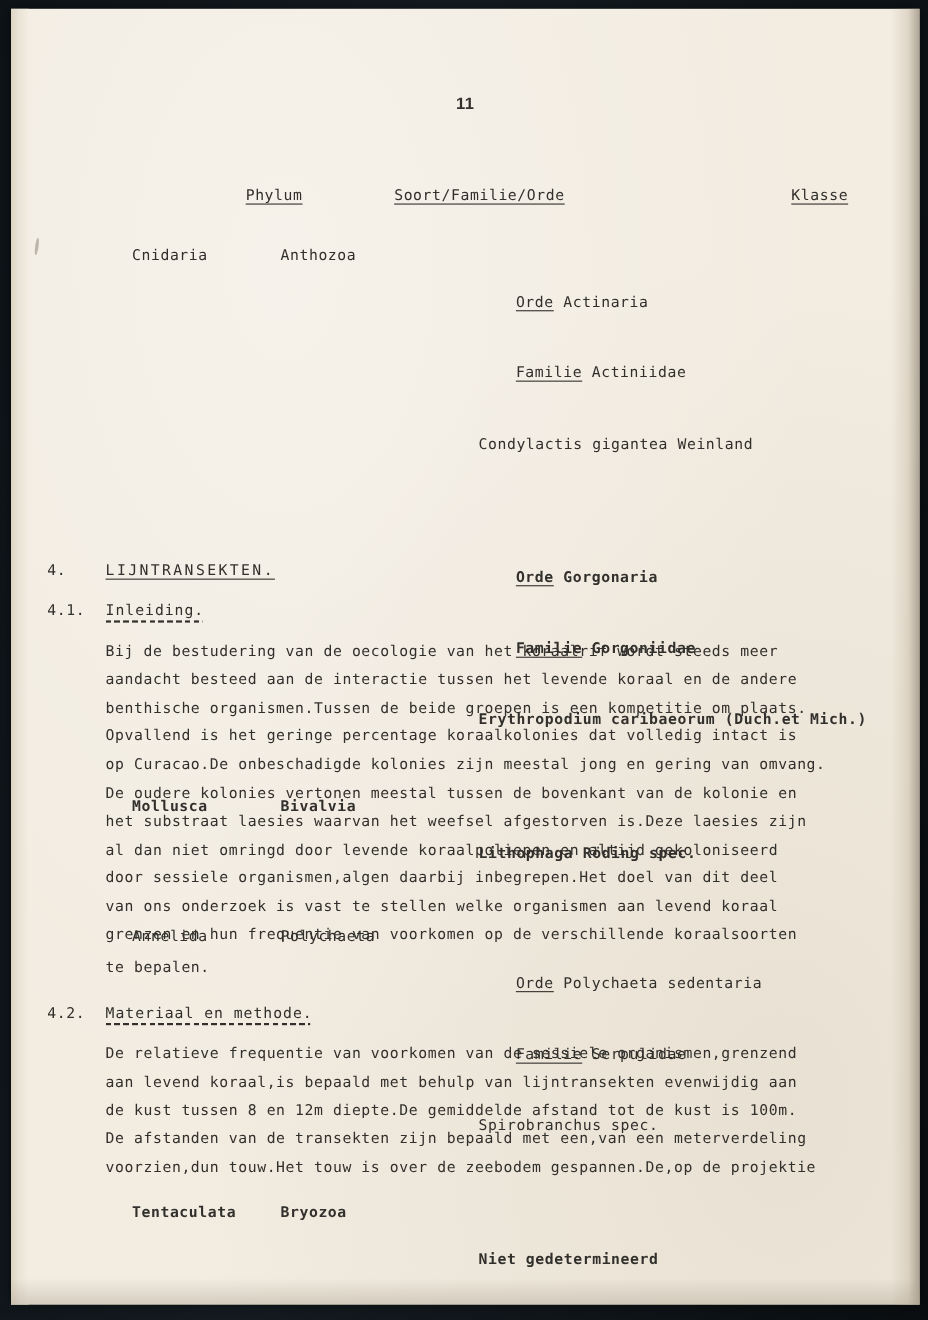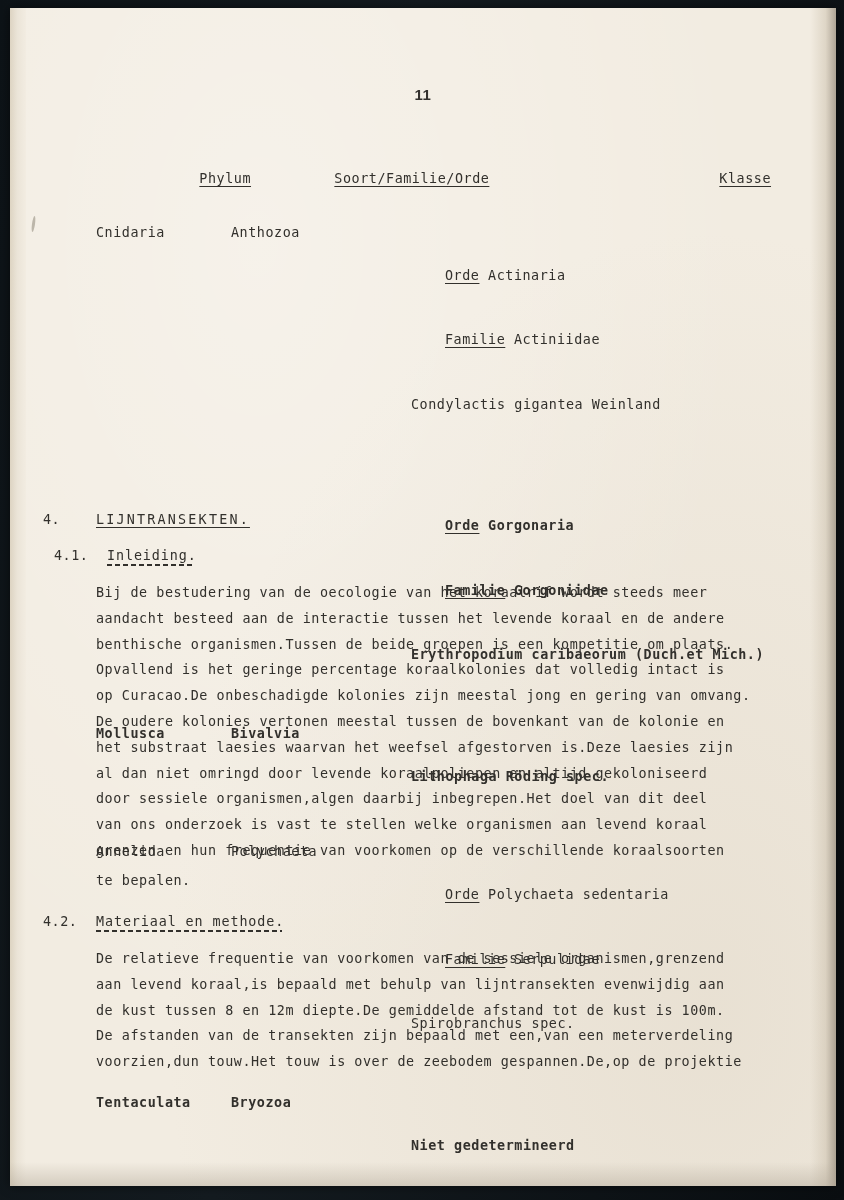--- a/index.html
+++ b/index.html
@@ -102,21 +102,21 @@
     left: 86px;
     top: 138px;
     width: 700px;
   }
   .tx-row {
     display: flex;
     align-items: flex-start;
   }
   .tx-row.gap { margin-top: 14px; font-weight: bold; }
   .tx-row.gap-sm { margin-top: 11px; }
-  .col-phylum { width: 135px; flex: 0 0 135px; }
+  .col-phylum { width: 135px; flex: 0 0 135px; margin-left: 24px; }
   .col-klasse { width: 180px; flex: 0 0 180px; }
   .col-soort  { flex: 1 1 auto; }
   .tx-cell {
     line-height: 21.5px;
     white-space: pre;
   }
   .u-solid {
     text-decoration: underline;
     text-decoration-thickness: 1px;
     text-underline-offset: 3px;
@@ -251,21 +251,21 @@
           </div>
         </div>
 
       </div>
 
       <div class="heading tw" style="left:33px; top:504px;">
         <span class="h-num">4.</span>
         <span class="h-title-solid">LIJNTRANSEKTEN.</span>
       </div>
 
-      <div class="heading tw" style="left:33px; top:540px;margin-left:11px;">
+      <div class="heading tw" style="left:33px; top:540px;">
         <span class="h-num">4.1.</span>
         <span class="h-title-dashed">Inleiding.</span>
       </div>
 
       <div class="para tw" style="top:572px;">
         <div class="ln">Bij de bestudering van de oecologie van het koraalrif wordt steeds meer</div>
         <div class="ln">aandacht besteed aan de interactie tussen het levende koraal en de andere</div>
         <div class="ln">benthische organismen.Tussen de beide groepen is een kompetitie om plaats.</div>
         <div class="ln">Opvallend is het geringe percentage koraalkolonies dat volledig intact is</div>
         <div class="ln">op Curacao.De onbeschadigde kolonies zijn meestal jong en gering van omvang.</div>

